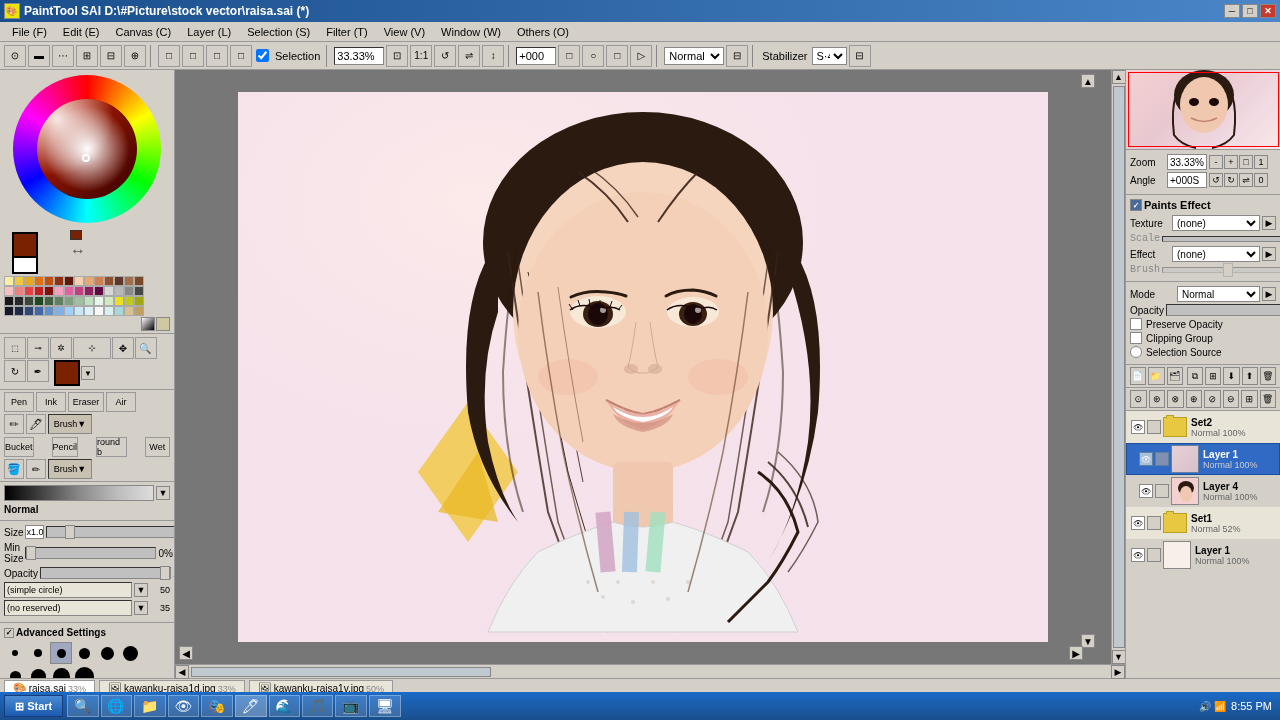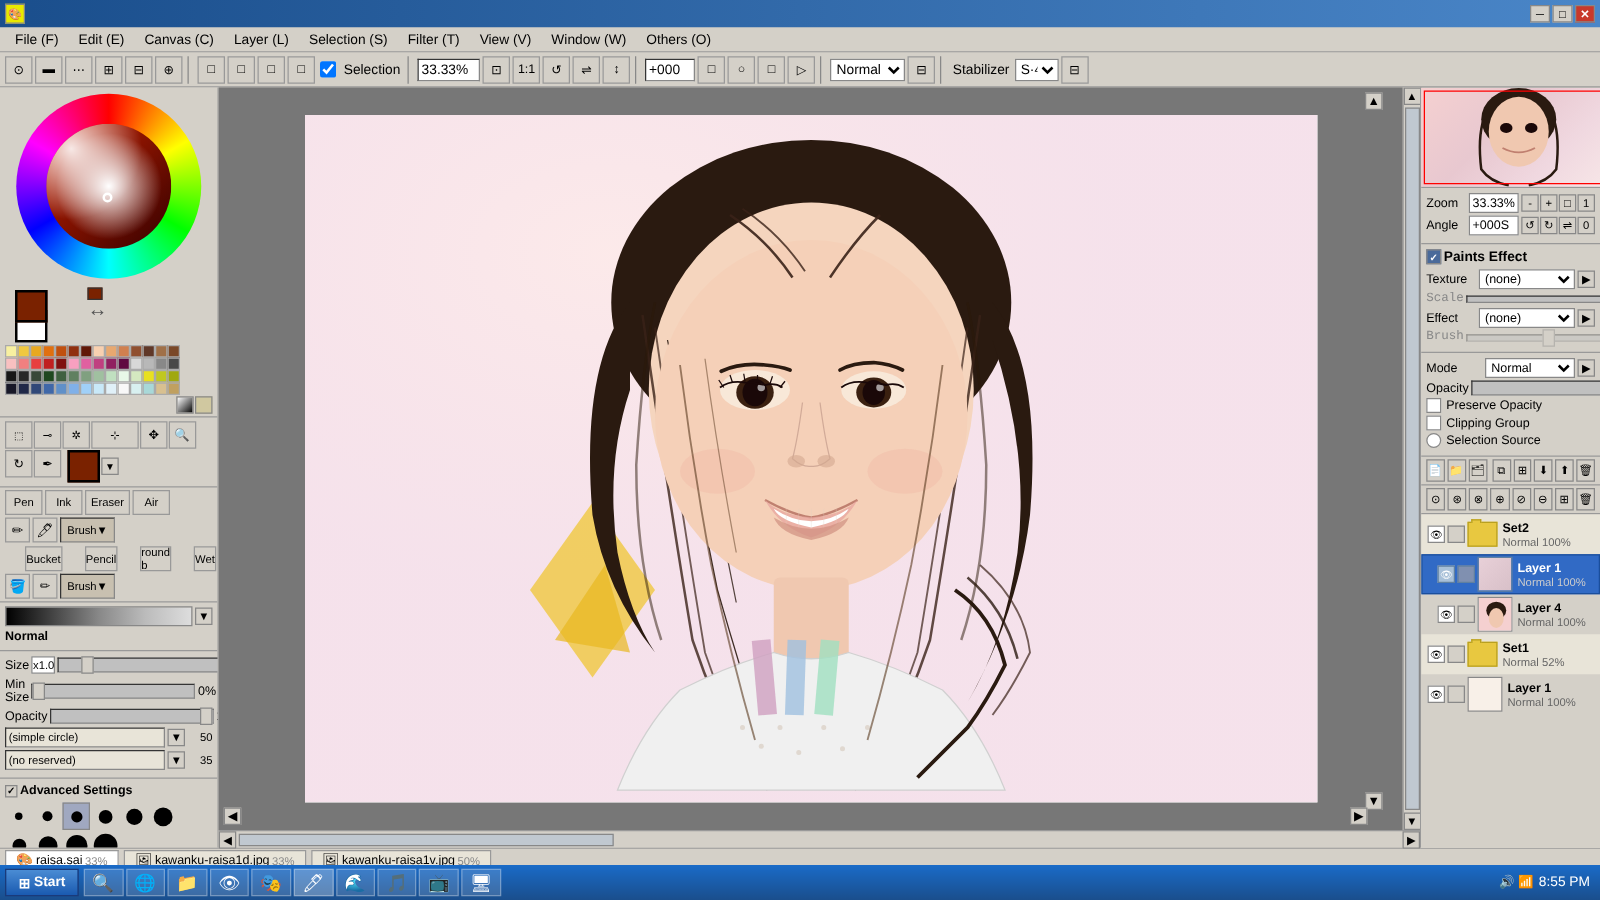--- a/index.html
+++ b/index.html
@@ -43,21 +43,21 @@
     .brush-row { display: flex; align-items: center; margin-bottom: 3px; gap: 2px; }
     .brush-label { width: 55px; font-size: 10px; }
     .brush-value { width: 30px; text-align: right; font-size: 10px; }
 
     
     .advanced-section { padding: 4px; border-top: 1px solid #999; }
     .advanced-title { font-size: 10px; font-weight: bold; display: flex; align-items: center; gap: 2px; margin-bottom: 4px; }
     .check-icon { width: 10px; height: 10px; border: 1px solid #888; font-size: 8px; display: flex; align-items: center; justify-content: center; }
 
     
-    .right-panel { width: 144px; background: #d4d0c8; border-left: 1px solid #999; display: flex; flex-direction: column; overflow-y: auto; }
+    .right-panel { width: 155px; background: #d4d0c8; border-left: 1px solid #999; display: flex; flex-direction: column; overflow-y: auto; }
     .preview-thumb { width: 155px; height: 80px; background: #e8d0d0; border-bottom: 1px solid #999; position: relative; overflow: hidden; }
 
     
     .zoom-angle-section { padding: 4px; border-bottom: 1px solid #999; }
     .zoom-row { display: flex; align-items: center; gap: 2px; margin-bottom: 2px; }
     .zoom-label { width: 35px; font-size: 10px; }
     .zoom-value { width: 40px; font-size: 10px; border: 1px solid #888; background: white; height: 16px; padding: 0 2px; }
     .zoom-btns { display: flex; gap: 1px; }
     .zoom-btn { width: 14px; height: 14px; background: #d4d0c8; border: 1px solid #888; font-size: 9px; display: flex; align-items: center; justify-content: center; cursor: pointer; }
 
@@ -122,20 +122,21 @@
     input[type=range]::-webkit-slider-thumb { -webkit-appearance: none; width: 10px; height: 14px; background: #d4d0c8; border: 1px solid #888; cursor: pointer; }
 
     select { font-size: 10px; }
   </style>
 </head>
 <body>
 
 <div class="title-bar">
   <div class="title-bar-left">
     <div class="title-bar-icon">🎨</div>
+    <span>PaintTool SAI  D:\#Picture\stock vector\raisa.sai (*)</span>
   </div>
   <div class="title-bar-buttons">
     <div class="title-btn">─</div>
     <div class="title-btn">□</div>
     <div class="title-btn close">✕</div>
   </div>
 </div>
 
 <div class="menu-bar">
   <span class="menu-item">File (F)</span>
@@ -309,21 +310,21 @@
         <div style="width:30px; height:20px; background:#d4d0c8; border:1px solid #999; font-size:9px; display:flex; align-items:center; justify-content:center; cursor:pointer;">Pen</div>
         <div style="width:30px; height:20px; background:#d4d0c8; border:1px solid #999; font-size:9px; display:flex; align-items:center; justify-content:center; cursor:pointer;">Ink</div>
         <div style="width:36px; height:20px; background:#d4d0c8; border:1px solid #999; font-size:9px; display:flex; align-items:center; justify-content:center; cursor:pointer;">Eraser</div>
         <div style="width:30px; height:20px; background:#d4d0c8; border:1px solid #999; font-size:9px; display:flex; align-items:center; justify-content:center; cursor:pointer;">Air</div>
       </div>
       <div style="display:flex; gap:2px; margin-bottom:3px; align-items:center;">
         <div style="width:20px;height:20px;background:#d4d0c8;border:1px solid #999;display:flex;align-items:center;justify-content:center;cursor:pointer;font-size:11px;">✏</div>
         <div style="width:20px;height:20px;background:#d4d0c8;border:1px solid #999;display:flex;align-items:center;justify-content:center;cursor:pointer;font-size:11px;">🖊</div>
         <div style="width:44px;height:20px;background:#c8c0b0;border:1px inset #888;display:flex;align-items:center;justify-content:center;cursor:pointer;font-size:9px;">Brush▼</div>
       </div>
-      <div style="display:flex; gap:18px; margin-bottom:2px; align-items:flex-end;margin-left:16px;">
+      <div style="display:flex; gap:18px; margin-bottom:2px; align-items:flex-end;">
         <div style="width:30px; height:20px; background:#d4d0c8; border:1px solid #999; font-size:9px; display:flex; align-items:center; justify-content:center; cursor:pointer;">Bucket</div>
         <div style="width:30px; height:20px; background:#d4d0c8; border:1px solid #999; font-size:9px; display:flex; align-items:center; justify-content:center; cursor:pointer;">Pencil</div>
         <div style="width:36px; height:20px; background:#d4d0c8; border:1px solid #999; font-size:9px; display:flex; align-items:center; justify-content:center; cursor:pointer;">round b</div>
         <div style="width:30px; height:20px; background:#d4d0c8; border:1px solid #999; font-size:9px; display:flex; align-items:center; justify-content:center; cursor:pointer;">Wet</div>
       </div>
       <div style="display:flex; gap:2px; align-items:center;">
         <div style="width:20px;height:20px;background:#d4d0c8;border:1px solid #999;display:flex;align-items:center;justify-content:center;cursor:pointer;font-size:11px;">🪣</div>
         <div style="width:20px;height:20px;background:#d4d0c8;border:1px solid #999;display:flex;align-items:center;justify-content:center;cursor:pointer;font-size:10px;">✏</div>
         <div style="width:44px;height:20px;background:#c8c0b0;border:1px inset #888;display:flex;align-items:center;justify-content:center;cursor:pointer;font-size:9px;">Brush▼</div>
       </div>

